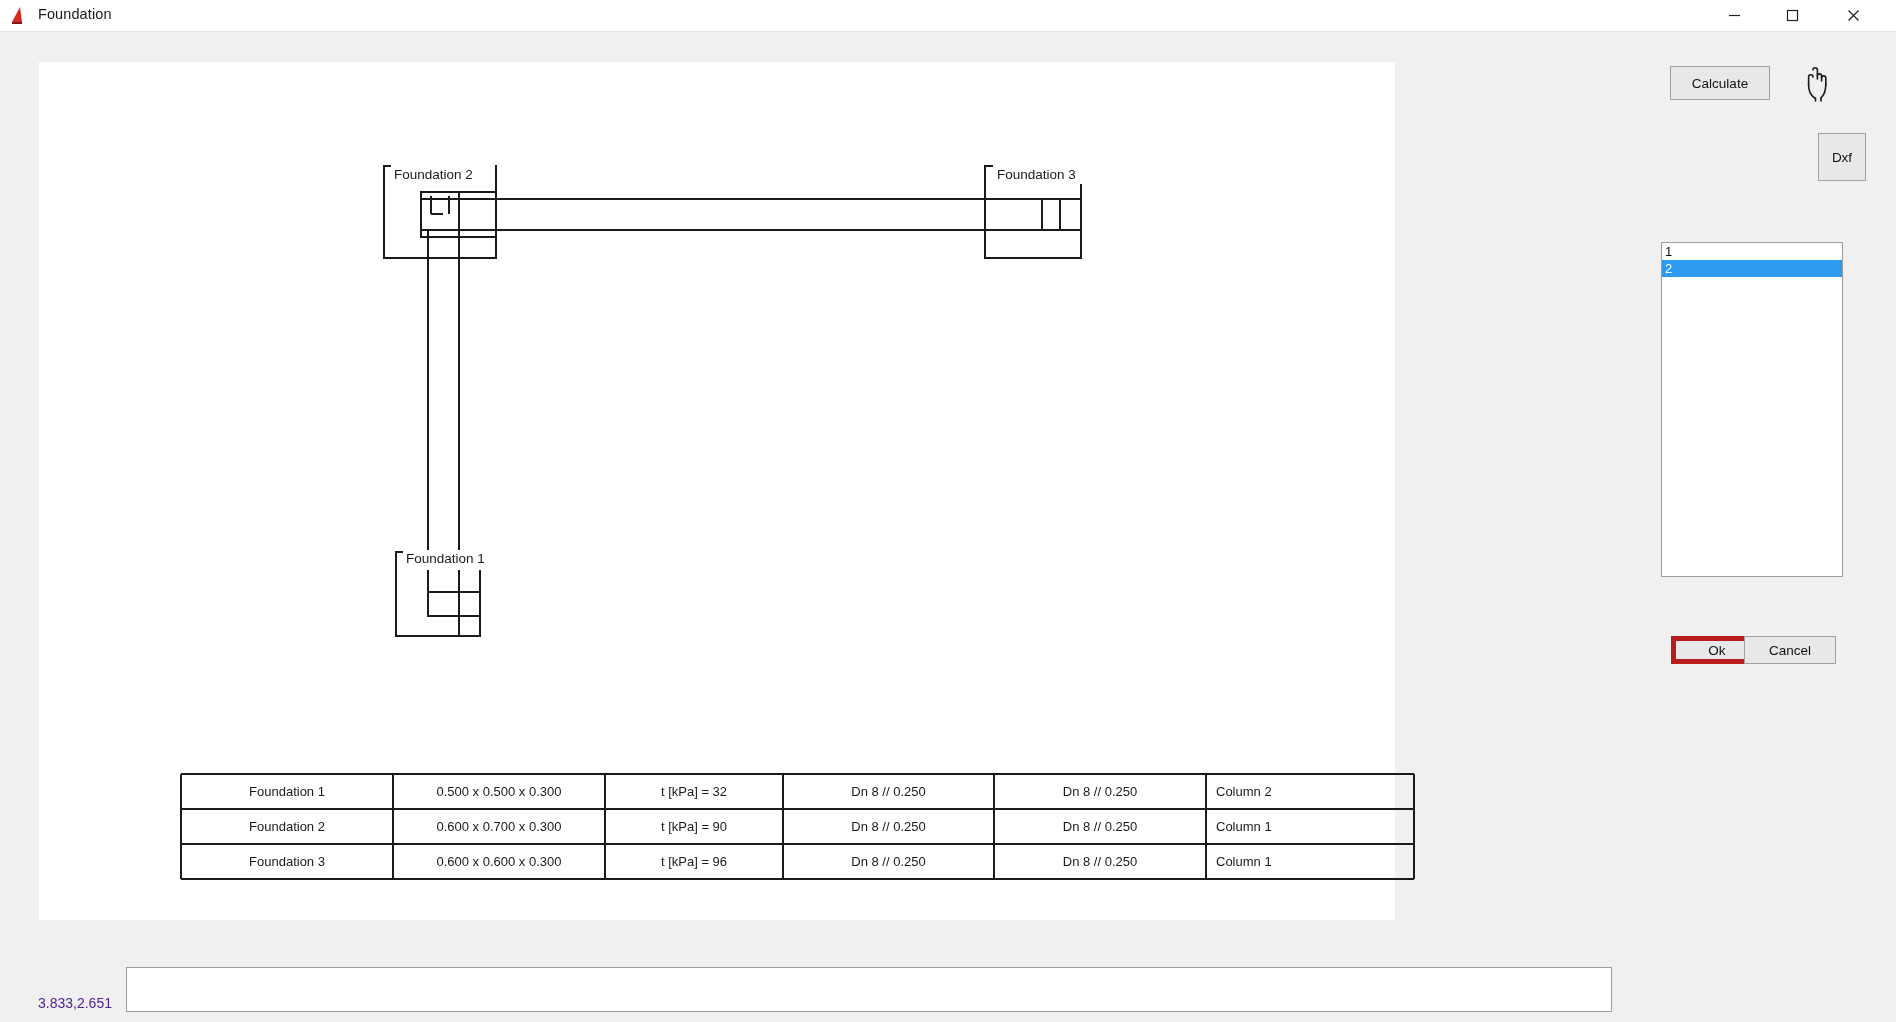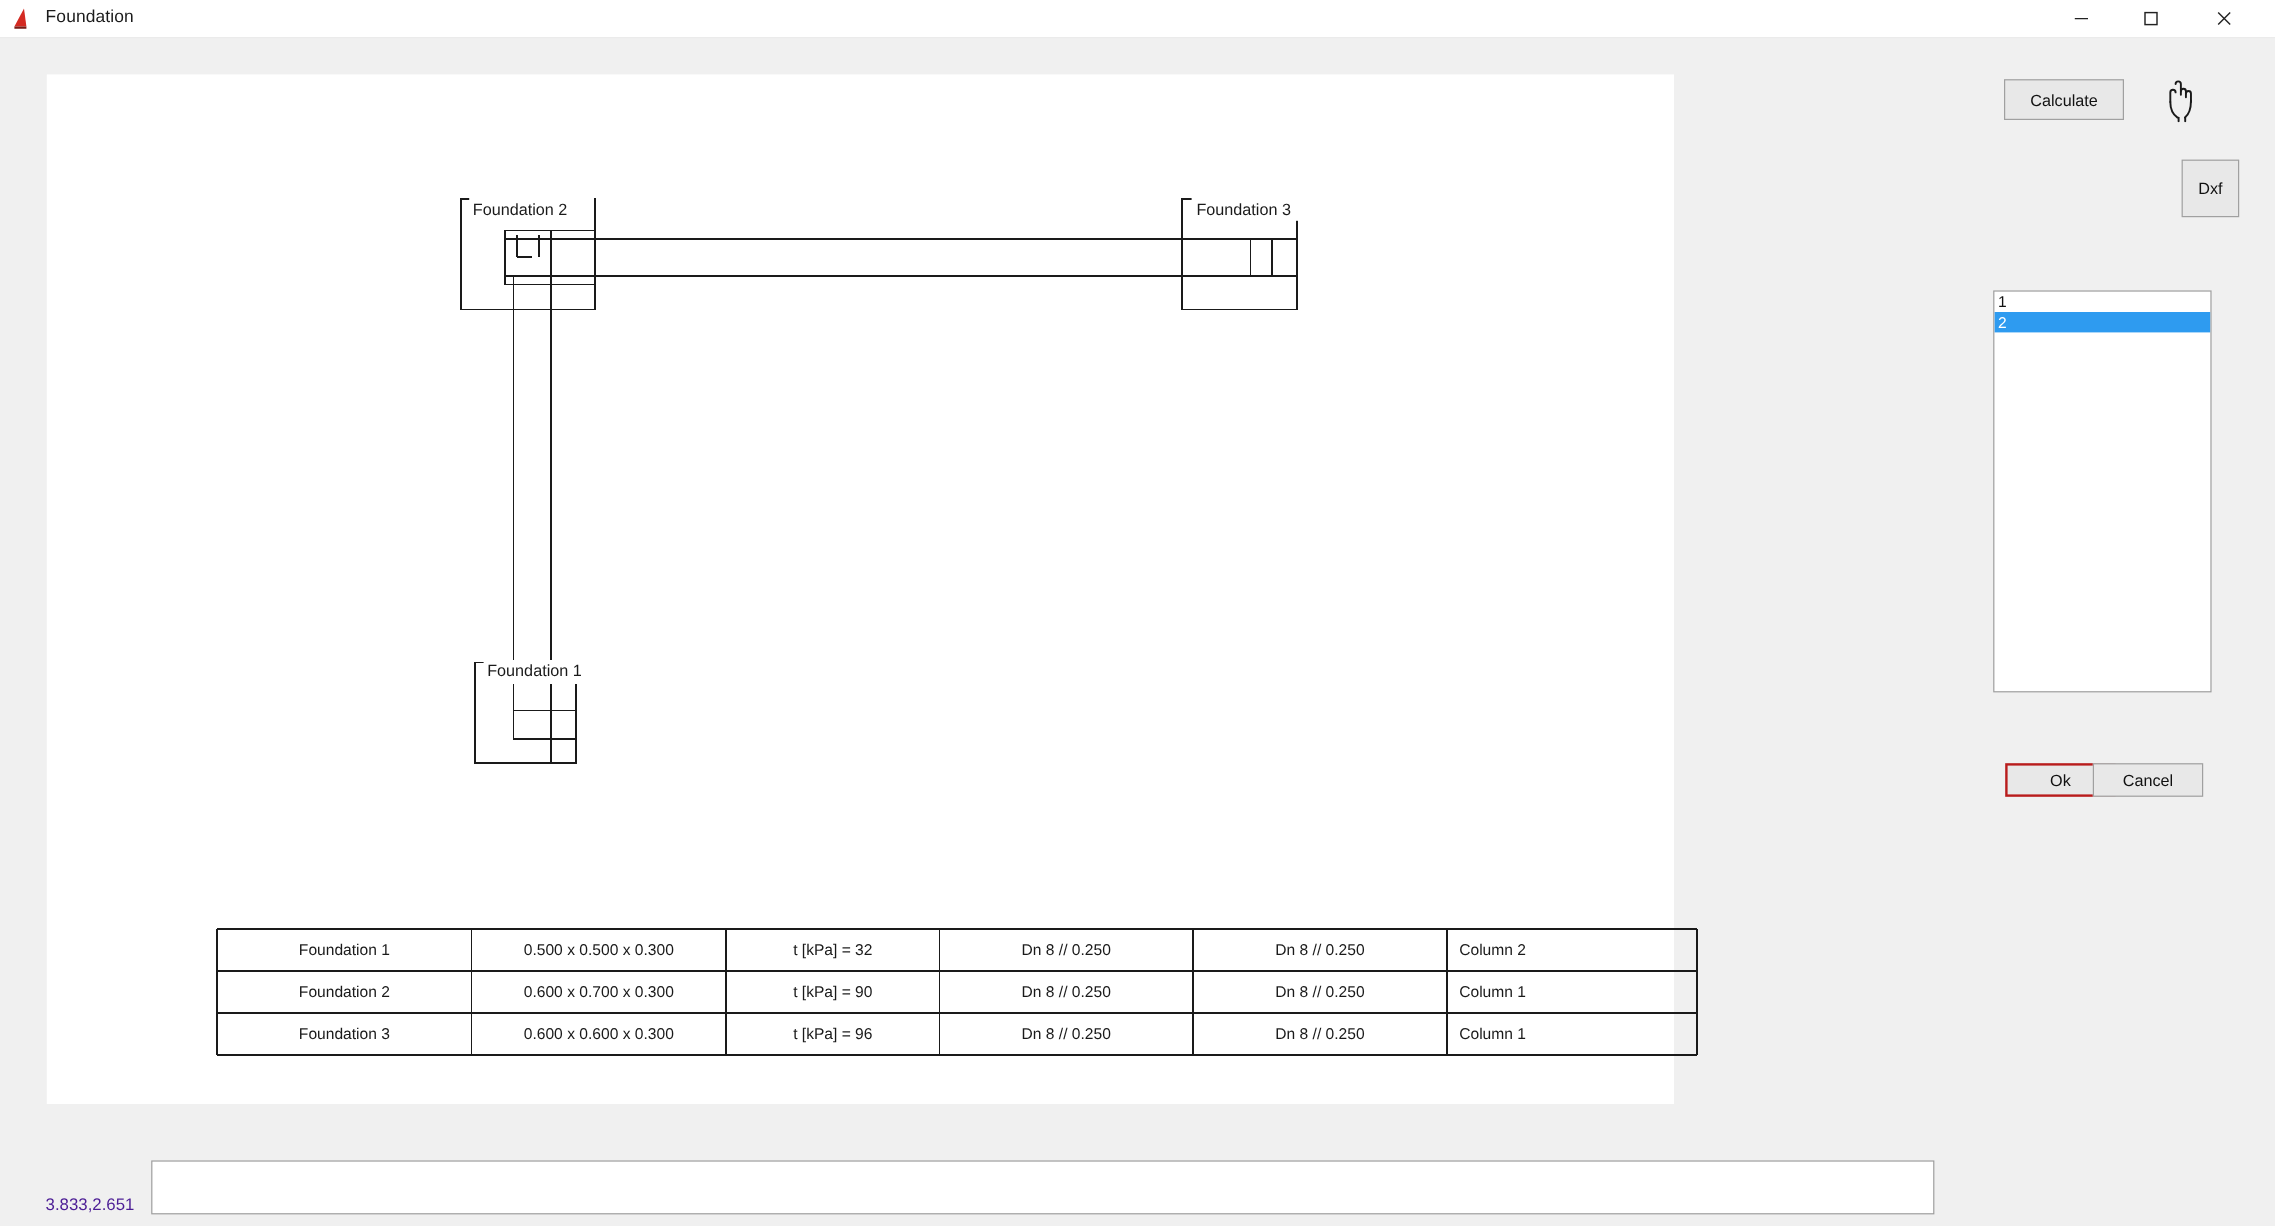--- a/index.html
+++ b/index.html
@@ -105,21 +105,21 @@
   }
   .lb-item.sel {
     background: #2e9bf0;
     color: #ffffff;
   }
   #ok-btn {
     position: absolute;
     left: 1671px; top: 636px;
     width: 92px; height: 28px;
     background: #e8e8e8;
-    border: 2px solid #b91c1c;
+    border: 5px solid #b91c1c;
     font-family: "Liberation Sans", sans-serif;
     font-size: 13.5px;
     color: #111;
     padding: 0;
   }
   #cancel-btn {
     position: absolute;
     left: 1744px; top: 636px;
     width: 92px; height: 28px;
     background: #e8e8e8;

